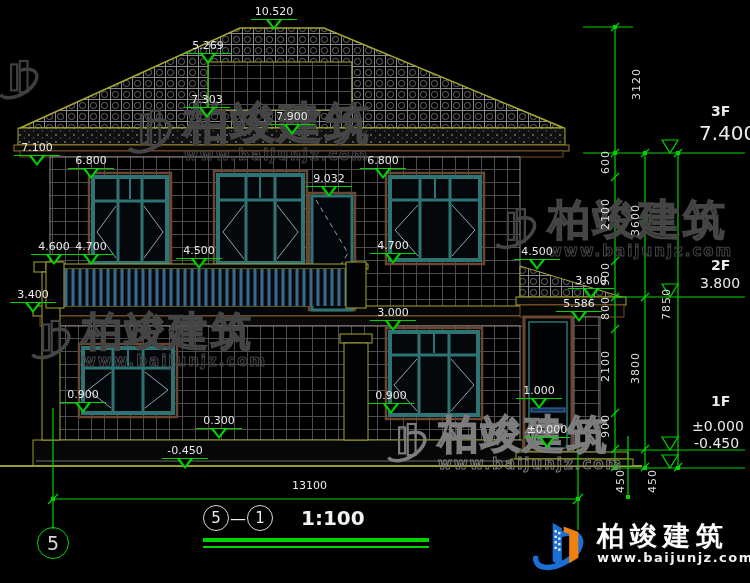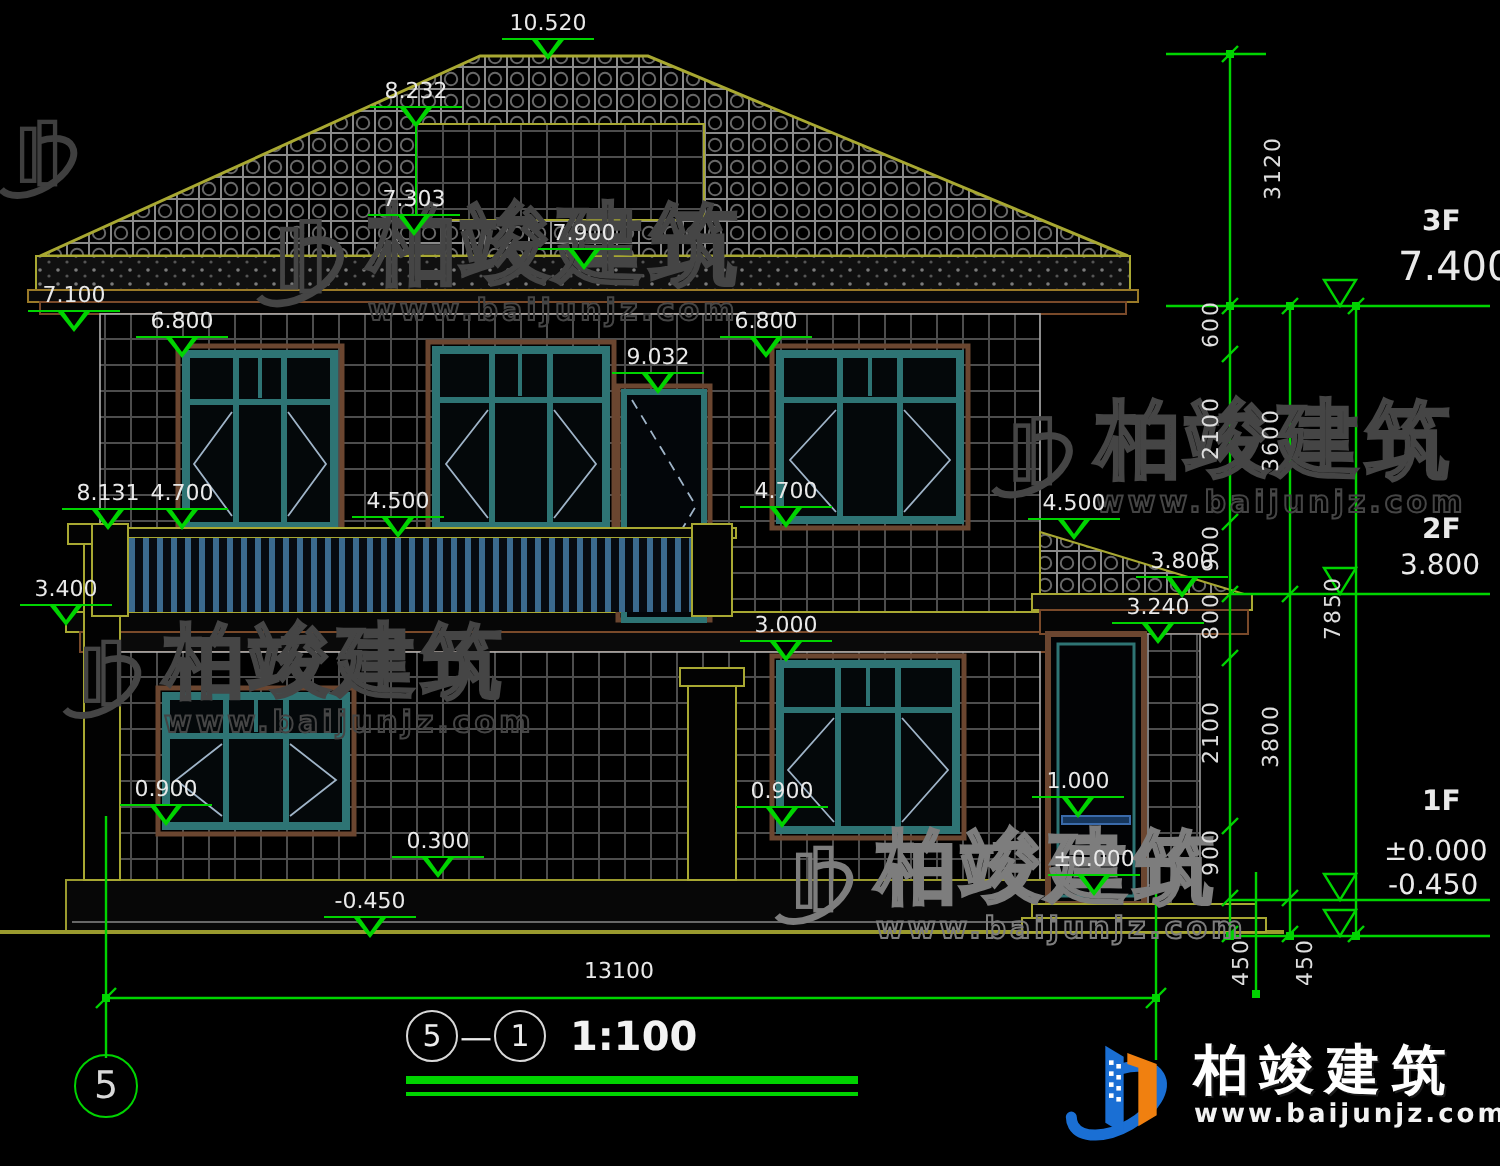--- a/index.html
+++ b/index.html
@@ -31,21 +31,21 @@
   }
   
   .bubble{position:absolute;z-index:30;width:30px;height:30px;border:1.6px solid #00d400;border-radius:50%;
           color:#d9d9d9;font-size:19px;display:flex;align-items:center;justify-content:center;}
   
   .titleblock{position:absolute;z-index:30;display:flex;align-items:center;}
   .tcir{width:24px;height:24px;border:1.6px solid #d8d8d8;border-radius:50%;color:#ececec;font-size:15px;
         display:inline-flex;align-items:center;justify-content:center;flex:0 0 auto;}
   .tdash{color:#ececec;font-size:16px;margin:0 1px;}
   .ttext{color:#f2f2f2;font-size:26px;font-weight:bold;letter-spacing:2px;margin-left:2px;white-space:nowrap;}
-  .tscale{color:#f2f2f2;font-size:20px;font-weight:bold;margin-left:12px;}
+  .tscale{color:#f2f2f2;font-size:20px;font-weight:bold;margin-left:28px;}
   .tline1{position:absolute;left:0;top:33px;width:226px;height:4px;background:#00d400;}
   .tline2{position:absolute;left:0;top:41px;width:226px;height:2px;background:#00d400;}
   
   .logo{position:absolute;z-index:40;display:flex;align-items:center;gap:4px;}
   .logob{font-size:27px;font-weight:bold;color:#fff;letter-spacing:6px;line-height:1.1;text-shadow:1px 1px 0 #1a1a1a;}
   .logou{font-size:13px;font-weight:bold;color:#f2f2f2;letter-spacing:1.5px;}
 </style>
 </head>
 <body>
 
@@ -291,21 +291,21 @@
 </div>
 
 <div class="lvl" style="left:251px;top:6px">
       <div class="lt">10.520</div>
       <div class="lbar"></div>
       <div class="ltri">
         <i></i>
       </div>
     </div>
 <div class="lvl" style="left:185px;top:40px">
-      <div class="lt">8.232</div>
+      <div class="lt">5.269</div>
       <div class="lbar"></div>
       <div class="ltri">
         <i></i>
       </div>
     </div>
 <div class="lvl" style="left:184px;top:94px">
       <div class="lt">7.303</div>
       <div class="lbar"></div>
       <div class="ltri">
         <i></i>
@@ -340,21 +340,21 @@
       </div>
     </div>
 <div class="lvl" style="left:306px;top:173px">
       <div class="lt">9.032</div>
       <div class="lbar"></div>
       <div class="ltri">
         <i></i>
       </div>
     </div>
 <div class="lvl" style="left:31px;top:241px">
-      <div class="lt">8.131</div>
+      <div class="lt">4.600</div>
       <div class="lbar"></div>
       <div class="ltri">
         <i></i>
       </div>
     </div>
 <div class="lvl" style="left:68px;top:241px">
       <div class="lt">4.700</div>
       <div class="lbar"></div>
       <div class="ltri">
         <i></i>
@@ -389,21 +389,21 @@
       </div>
     </div>
 <div class="lvl" style="left:10px;top:289px">
       <div class="lt">3.400</div>
       <div class="lbar"></div>
       <div class="ltri">
         <i></i>
       </div>
     </div>
 <div class="lvl" style="left:556px;top:298px">
-      <div class="lt">3.240</div>
+      <div class="lt">5.586</div>
       <div class="lbar"></div>
       <div class="ltri">
         <i></i>
       </div>
     </div>
 <div class="lvl" style="left:370px;top:307px">
       <div class="lt">3.000</div>
       <div class="lbar"></div>
       <div class="ltri">
         <i></i>

